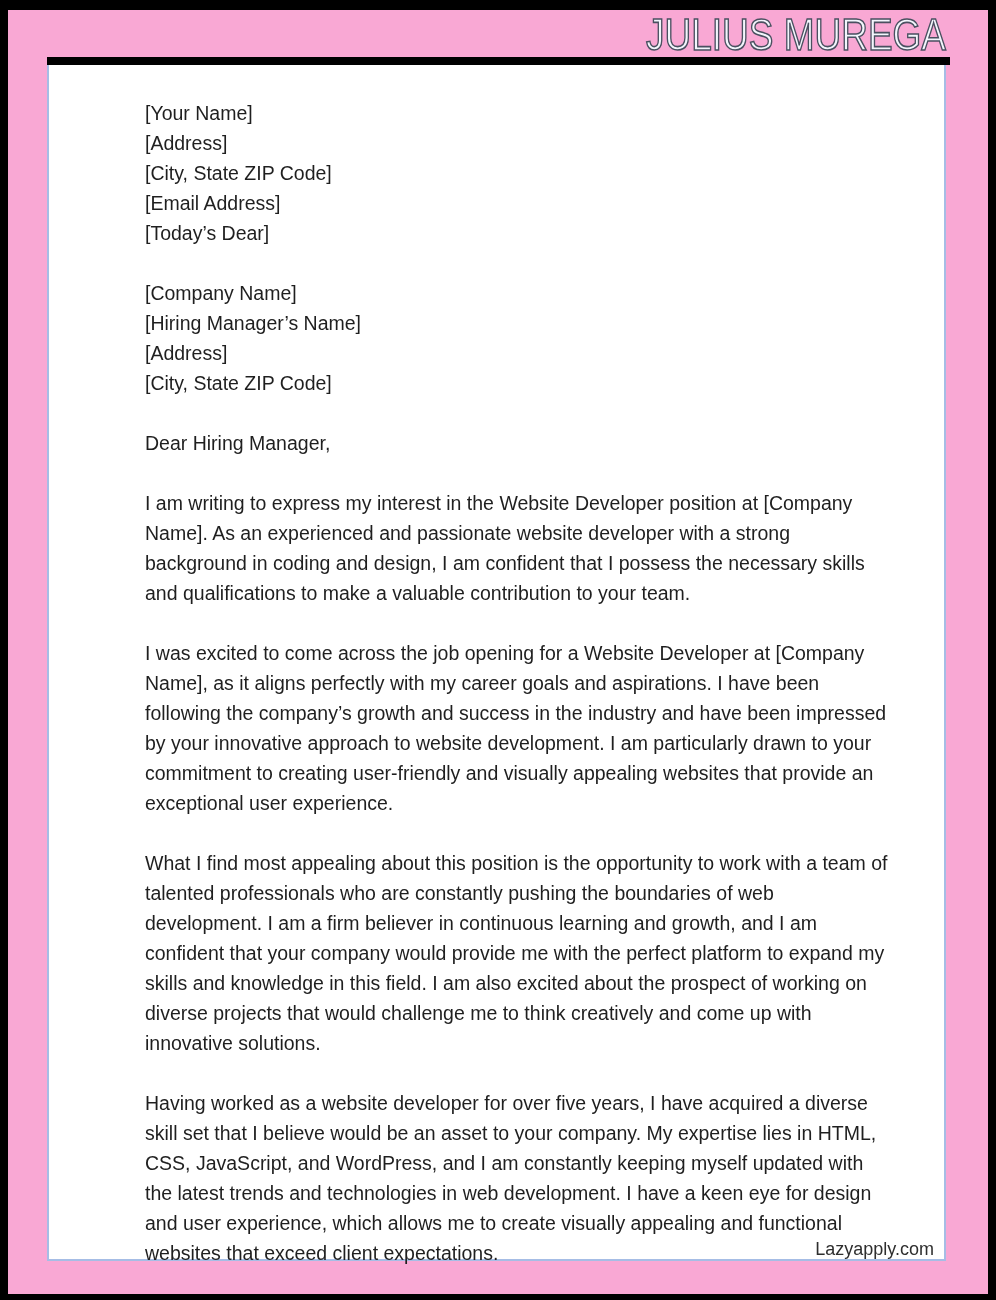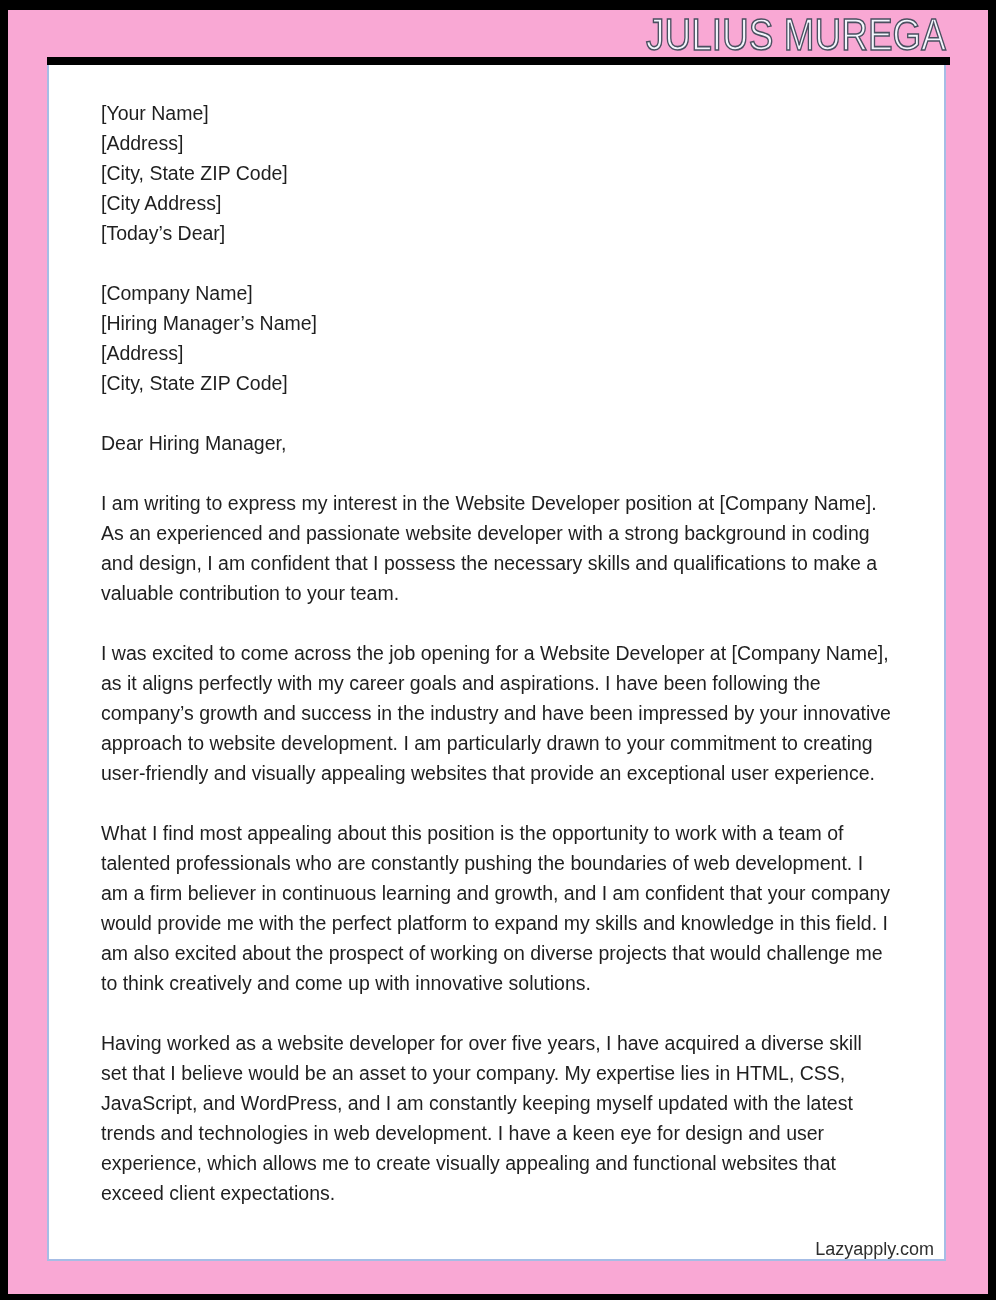--- a/index.html
+++ b/index.html
@@ -30,20 +30,21 @@
     box-sizing:border-box;
     background:#ffffff;
     border:2px solid #a6bde5;
     border-top:none;
   }
   .letter-content{
     padding:33px 52px 0 52px;
     font-size:19.5px;
     line-height:30px;
     color:#1f1f1f;
+    margin-left:44px;
   }
   .block{margin:0;}
   .block + .block{margin-top:30px;}
   .block div{white-space:pre-wrap;}
   .letter-content p{margin:30px 0 0 0;}
   .watermark{
     position:absolute;
     bottom:2px;right:10px;
     font-size:18px;line-height:15px;
     color:#2e2e2e;
@@ -62,21 +63,21 @@
 
   <div class="divider"></div>
 
   <div class="letter-box">
     <div class="letter-content">
 
       <div class="block">
         <div>[Your Name]</div>
         <div>[Address]</div>
         <div>[City, State ZIP Code]</div>
-        <div>[City Address]</div>
+        <div>[Email Address]</div>
         <div>[Today’s Dear]</div>
       </div>
 
       <div class="block">
         <div>[Company Name]</div>
         <div>[Hiring Manager’s Name]</div>
         <div>[Address]</div>
         <div>[City, State ZIP Code]</div>
       </div>
 

